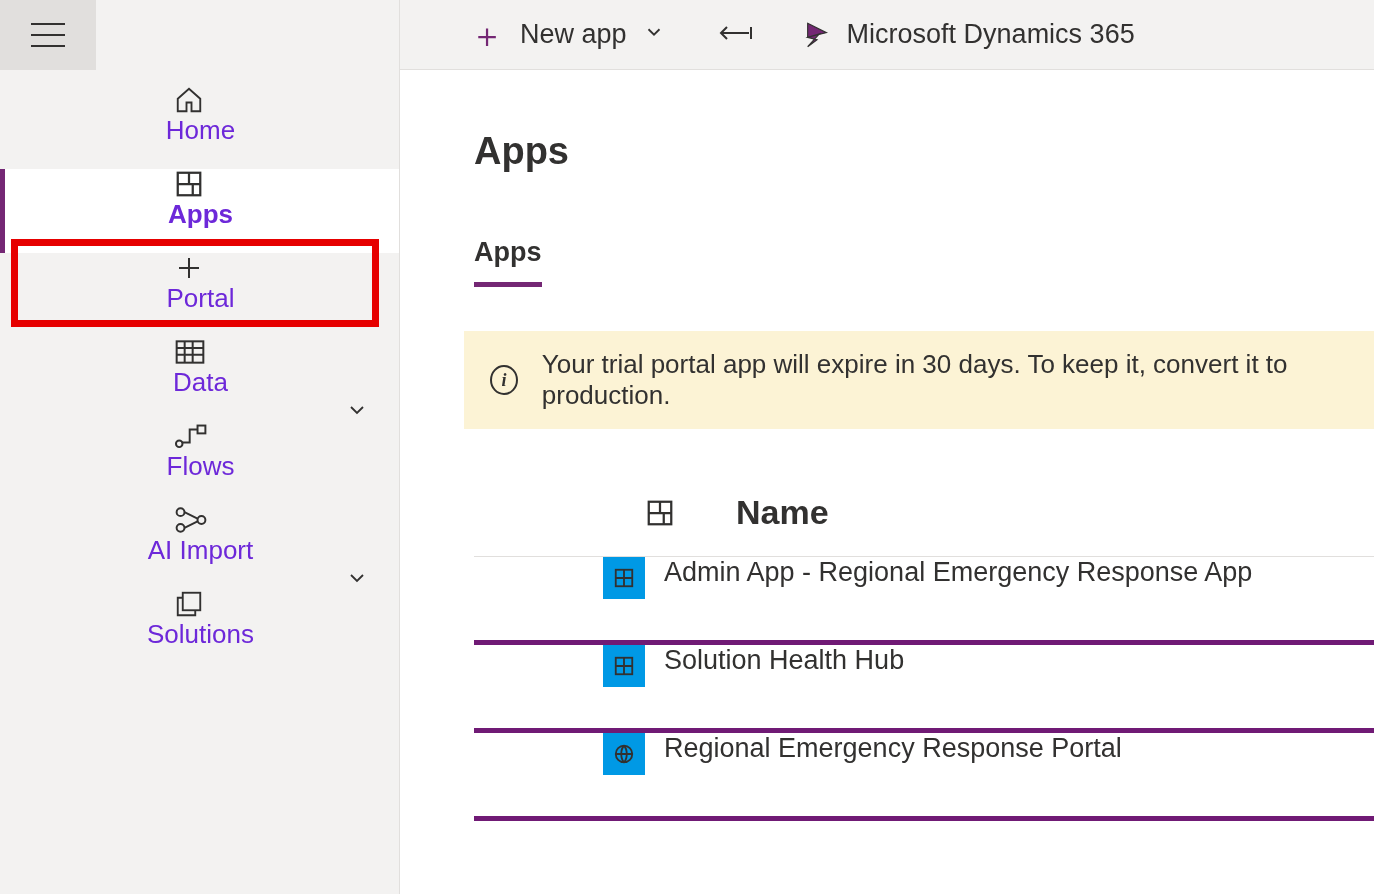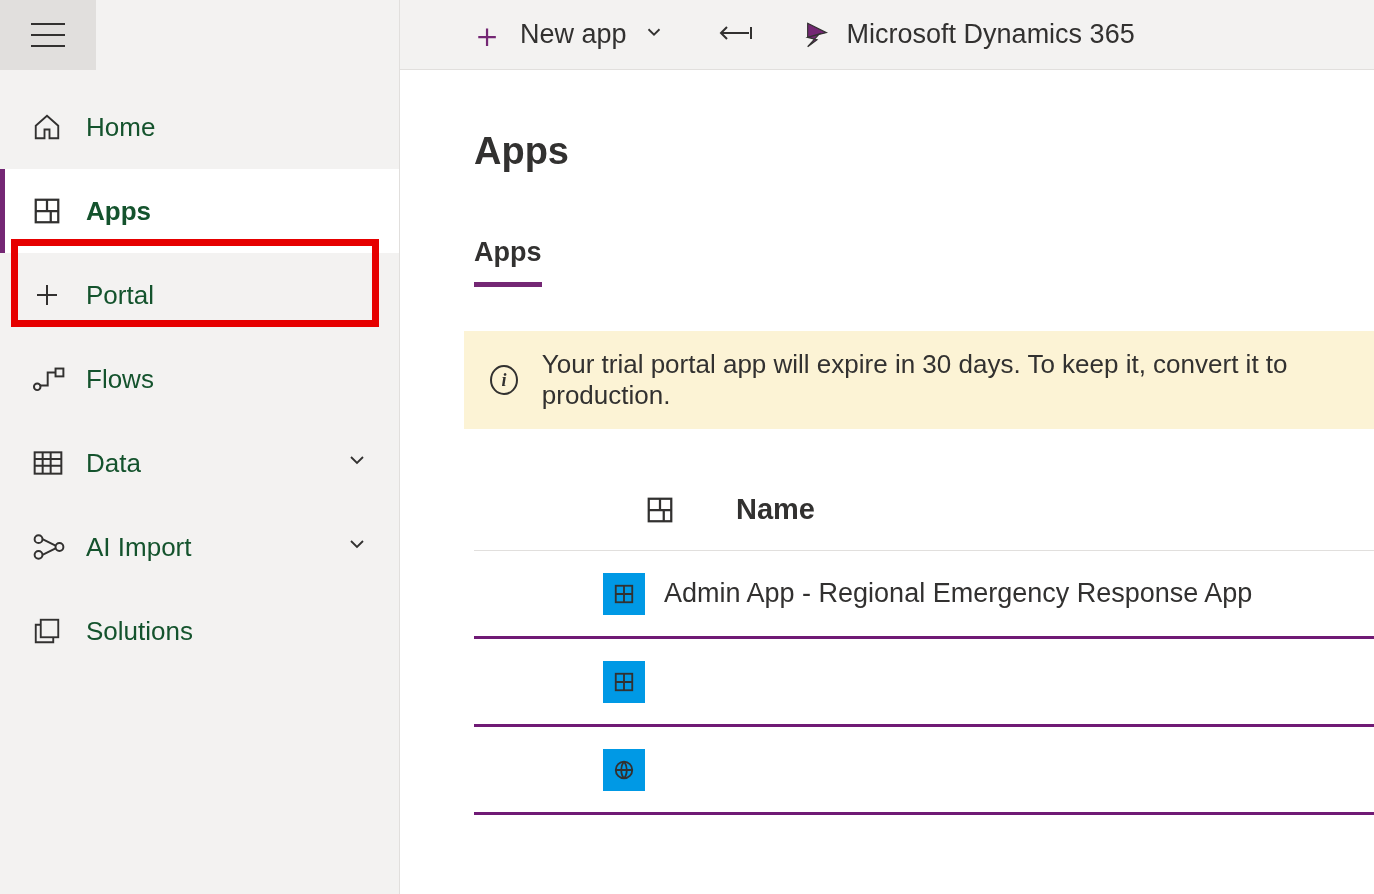--- a/index.html
+++ b/index.html
@@ -40,23 +40,24 @@
     width: 100%;
     display: block;
   }
   .nav-list { padding-top: 15px; }
   .nav-item {
     display: flex;
     align-items: center;
     height: 84px;
     padding: 0 30px 0 32px;
     font-size: 26px;
-    color: #14532d;
+    color: #6d28d9;
     cursor: pointer;
     position: relative;
+    flex-direction: column;
   }
   .nav-item-selected {
     background: #fff;
     font-weight: 600;
     border-left: 5px solid #742774;
     padding-left: 27px;
   }
   .nav-icon-cell {
     width: 54px;
     display: flex;
@@ -120,30 +121,30 @@
     display: inline-flex; align-items: center; justify-content: center;
     font-family: Georgia, serif; font-style: italic; font-size: 18px; font-weight:600;
   }
   .table-wrap { margin-left: 0; }
   .table-header {
     display: flex;
     align-items: center;
     padding: 24px 0;
     border-bottom: 1px solid #e1dfdd;
     font-weight: 600;
-    font-size: 29px;
+    font-size: 34px;
     gap: 36px;
   }
   .col-check { width: 110px; }
   .col-icon { width: 80px; display:flex; justify-content:center; }
   .col-name { flex: 1; }
   .table-row {
     display: flex;
-    align-items: center;
-    border-bottom: 3px solid #701a75;
+    align-items: flex-start;
+    border-bottom: 5px solid #701a75;
     font-size: 27px;
     height: 88px;
     position: relative;
   }
   .app-icon-tile {
     width: 42px; height: 42px; background: #0099e5;
     display: inline-flex; align-items: center; justify-content: center;
   }
   .app-icon-tile svg { width: 22px; height: 22px; }
 
@@ -197,42 +198,42 @@
       <span class="nav-icon-cell">
         <svg width="30" height="30" viewBox="0 0 24 24" fill="none" stroke-width="1.6">
             <path d="M12 4 V20 M4 12 H20"></path>
           </svg>
       </span>
       <span>Portal</span>
     </div>
 
     <div class="nav-item">
       <span class="nav-icon-cell">
+        <svg width="32" height="30" viewBox="0 0 24 20" fill="none" stroke-width="1.5">
+            <rect x="2" y="2" width="20" height="16"></rect>
+            <path d="M2 7 H22 M2 12 H22 M8 2 V18 M14 2 V18"></path>
+          </svg>
+      </span>
+      <span>Data</span>
+      <span class="nav-chevron">
+        <svg width="24" height="24" viewBox="0 0 24 24" fill="none" stroke-width="1.8">
+            <path d="M6 9 L12 15 L18 9"></path>
+          </svg>
+      </span>
+    </div>
+
+    <div class="nav-item">
+      <span class="nav-icon-cell">
         <svg width="34" height="30" viewBox="0 0 26 20" fill="none" stroke-width="1.5">
             <circle cx="4" cy="16" r="2.5"></circle>
             <rect x="18" y="2" width="6" height="6"></rect>
             <path d="M6 15 L12 15 L12 5 L18 5"></path>
           </svg>
       </span>
       <span>Flows</span>
-    </div>
-
-    <div class="nav-item">
-      <span class="nav-icon-cell">
-        <svg width="32" height="30" viewBox="0 0 24 20" fill="none" stroke-width="1.5">
-            <rect x="2" y="2" width="20" height="16"></rect>
-            <path d="M2 7 H22 M2 12 H22 M8 2 V18 M14 2 V18"></path>
-          </svg>
-      </span>
-      <span>Data</span>
-      <span class="nav-chevron">
-        <svg width="24" height="24" viewBox="0 0 24 24" fill="none" stroke-width="1.8">
-            <path d="M6 9 L12 15 L18 9"></path>
-          </svg>
-      </span>
     </div>
 
     <div class="nav-item">
       <span class="nav-icon-cell">
         <svg width="34" height="30" viewBox="0 0 26 22" fill="none" stroke-width="1.5">
             <circle cx="5" cy="5" r="3"></circle>
             <circle cx="5" cy="17" r="3"></circle>
             <circle cx="21" cy="11" r="3"></circle>
             <path d="M8 5 L18 10 M8 17 L18 12"></path>
           </svg>
@@ -324,29 +325,31 @@
       <div class="table-row">
         <div class="col-check"></div>
         <div class="col-icon">
           <span class="app-icon-tile">
             <svg viewBox="0 0 24 24" fill="none" stroke="#fff" stroke-width="2">
                 <rect x="3" y="3" width="18" height="18"></rect>
                 <path d="M3 12 H21 M12 3 V21"></path>
               </svg>
           </span>
         </div>
+        <div class="col-name">Solution Health Hub</div>
       </div>
 
       <div class="table-row">
         <div class="col-check"></div>
         <div class="col-icon">
           <span class="app-icon-tile">
             <svg viewBox="0 0 24 24" fill="none" stroke="#fff" stroke-width="2">
                 <circle cx="12" cy="12" r="9"></circle>
                 <path d="M3 12 H21 M12 3 C8 7 8 17 12 21 M12 3 C16 7 16 17 12 21"></path>
               </svg>
           </span>
         </div>
+        <div class="col-name">Regional Emergency Response Portal</div>
       </div>
 
     </div>
   </div>
 </div>
 
 </body></html>

